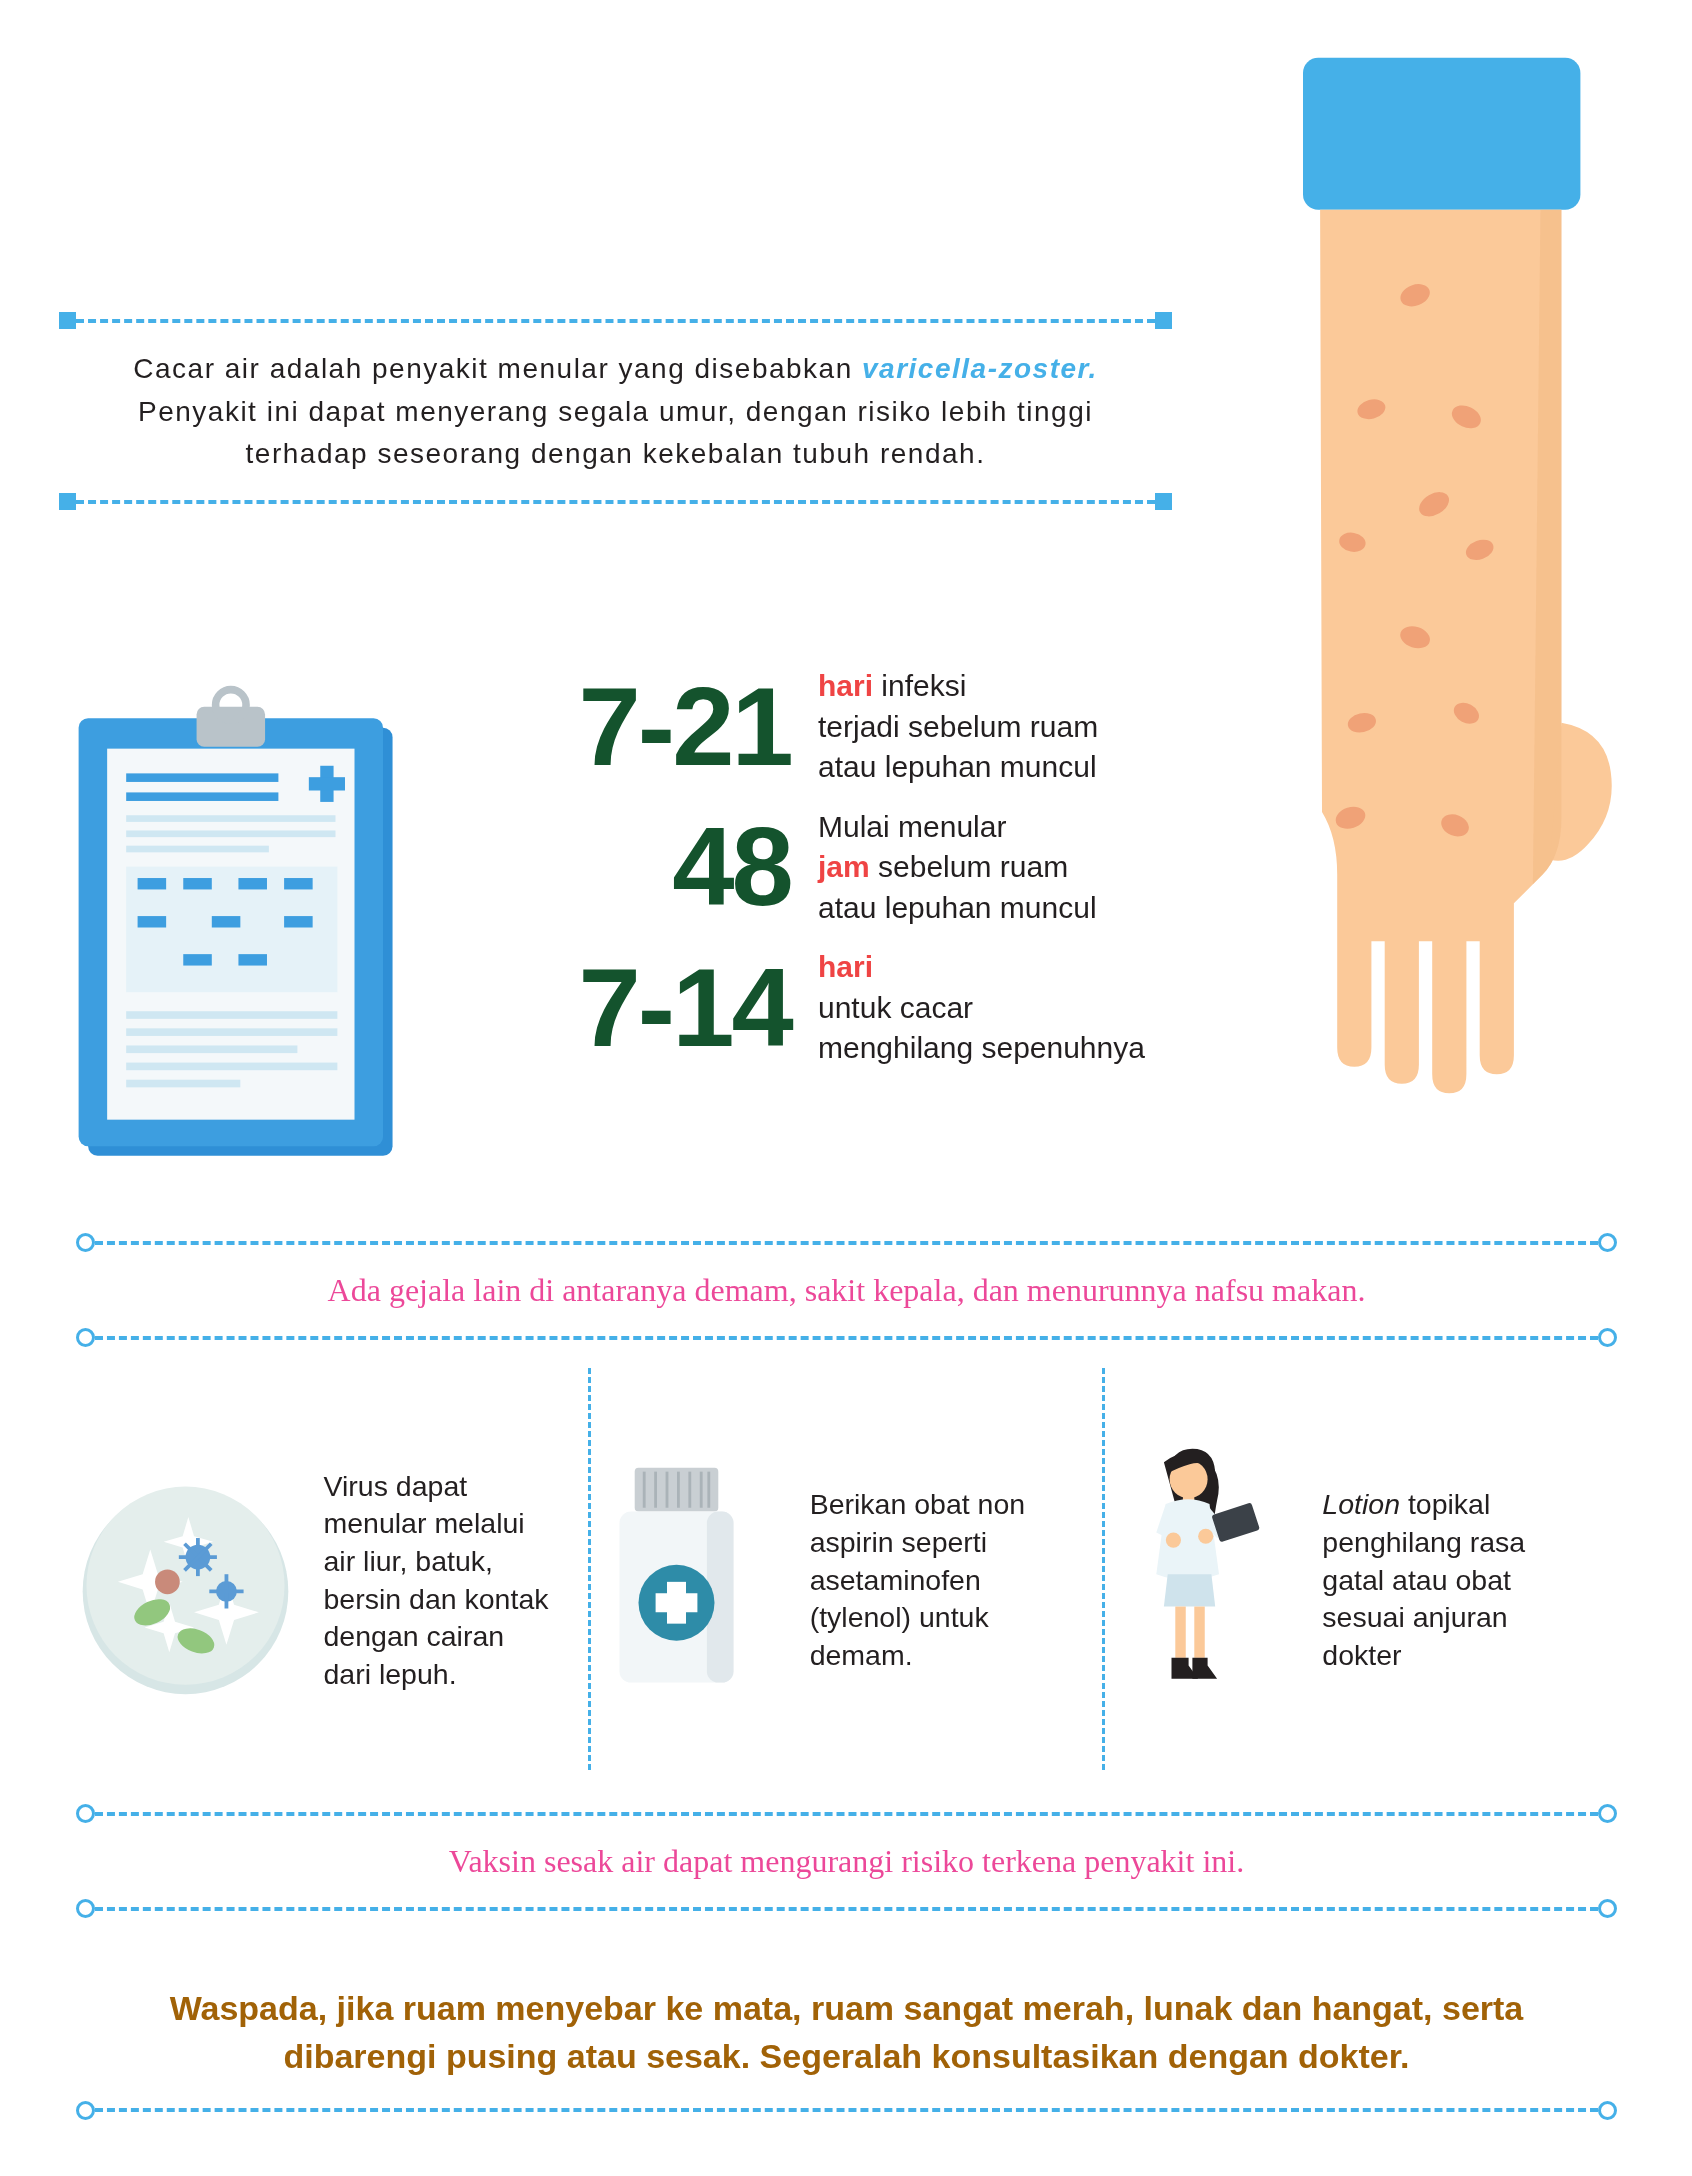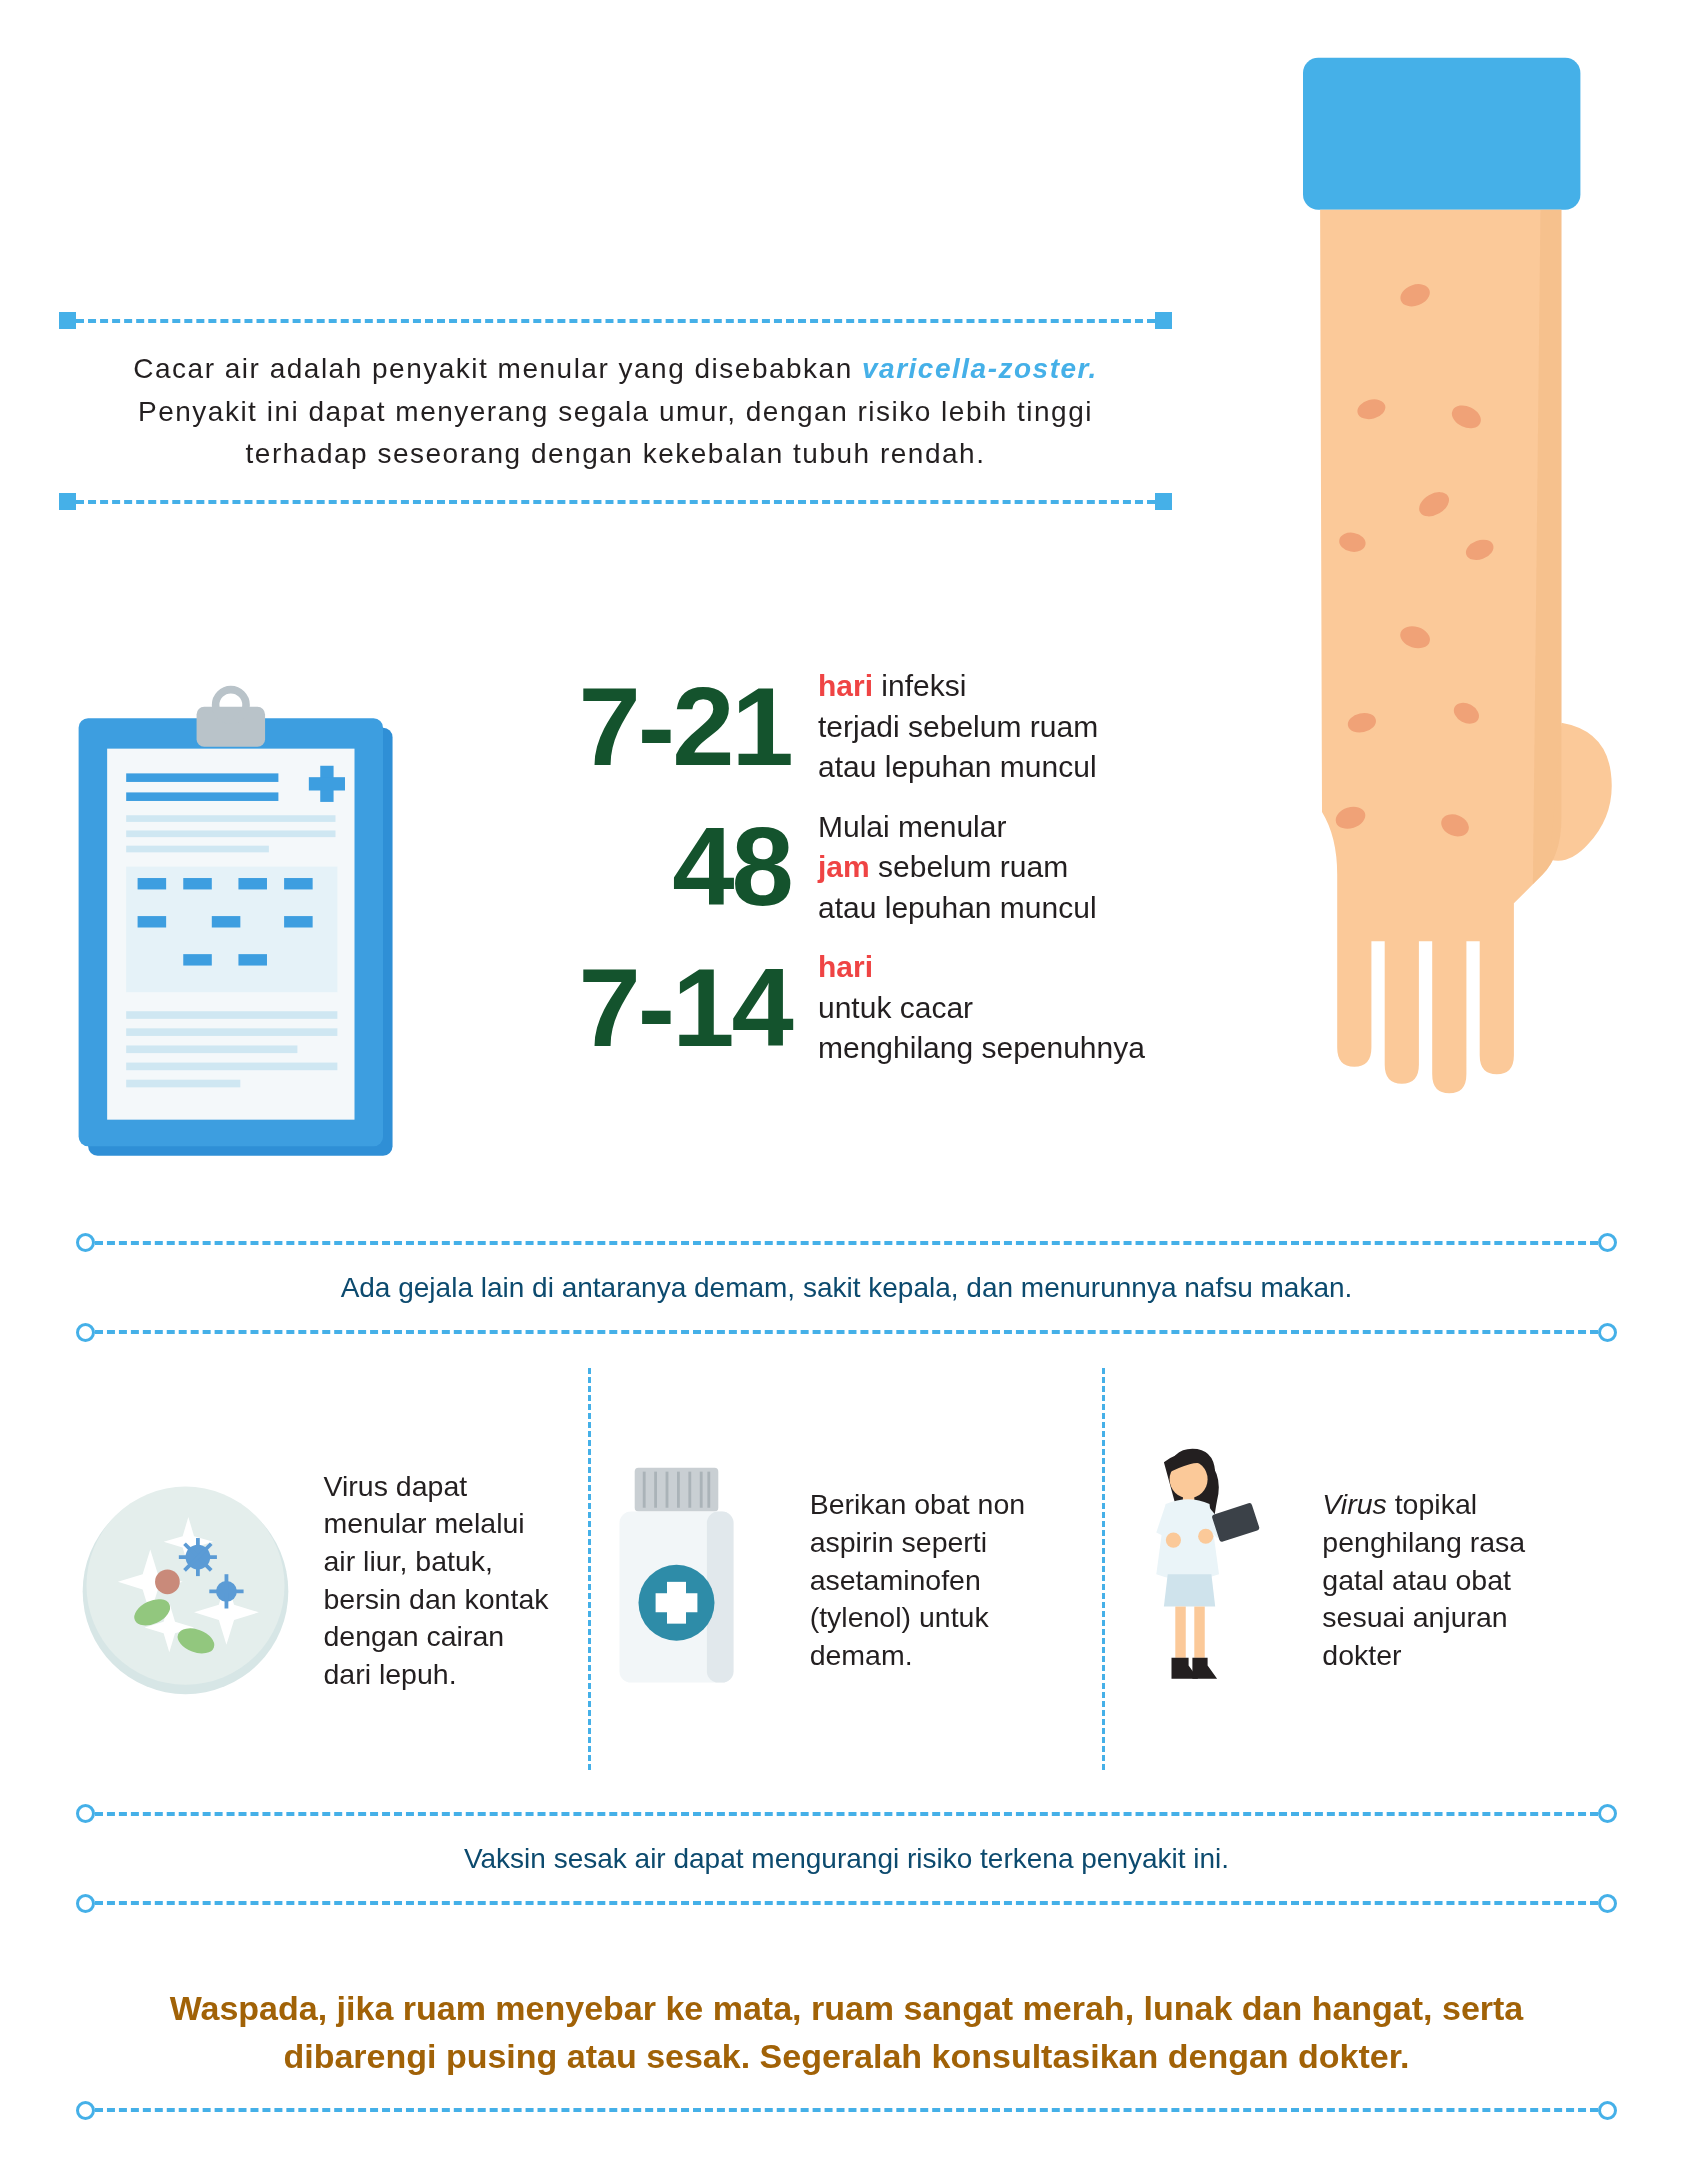--- a/index.html
+++ b/index.html
@@ -141,24 +141,25 @@
   }
 
   
   .banner {
     position: absolute;
     left: 76px;
     width: 1541px;
   }
   .banner-text {
     text-align: center;
-    font-size: 28px;
-    color: #0c4a6e;
+    font-size: 32px;
+    color: #ec4899;
     padding: 21px 9.5px 19px 9.5px;
     line-height: 1.3;
+    font-family: Liberation Serif, serif;
   }
 
   
   .cols {
     position: absolute;
     left: 76px;
     top: 1360px;
     width: 1541px;
     height: 418px;
     display: flex;
@@ -426,21 +427,21 @@
 
         <path d="M66 140 h46 l4 34 h-54 z" fill="#cfe3ec"></path>
 
         <rect x="74" y="174" width="11" height="54" fill="#fbc999"></rect>
         <rect x="94" y="174" width="11" height="54" fill="#fbc999"></rect>
 
         <path d="M70 228 h18 v8 l10 14 h-28 z" fill="#231f20"></path>
         <path d="M92 228 h16 v8 l10 14 h-26 z" fill="#231f20"></path>
       </svg>
     </div>
-    <div class="col-text"><em>Virus</em><span> topikal penghilang rasa gatal atau obat sesuai anjuran dokter</span></div>
+    <div class="col-text"><em>Lotion</em><span> topikal penghilang rasa gatal atau obat sesuai anjuran dokter</span></div>
   </div>
 
 </div>
 
 <div class="banner" style="top:1807px;">
   <div class="dashline">
     <span class="dot-circle"></span>
     <span class="line"></span>
     <span class="dot-circle"></span>
   </div>

